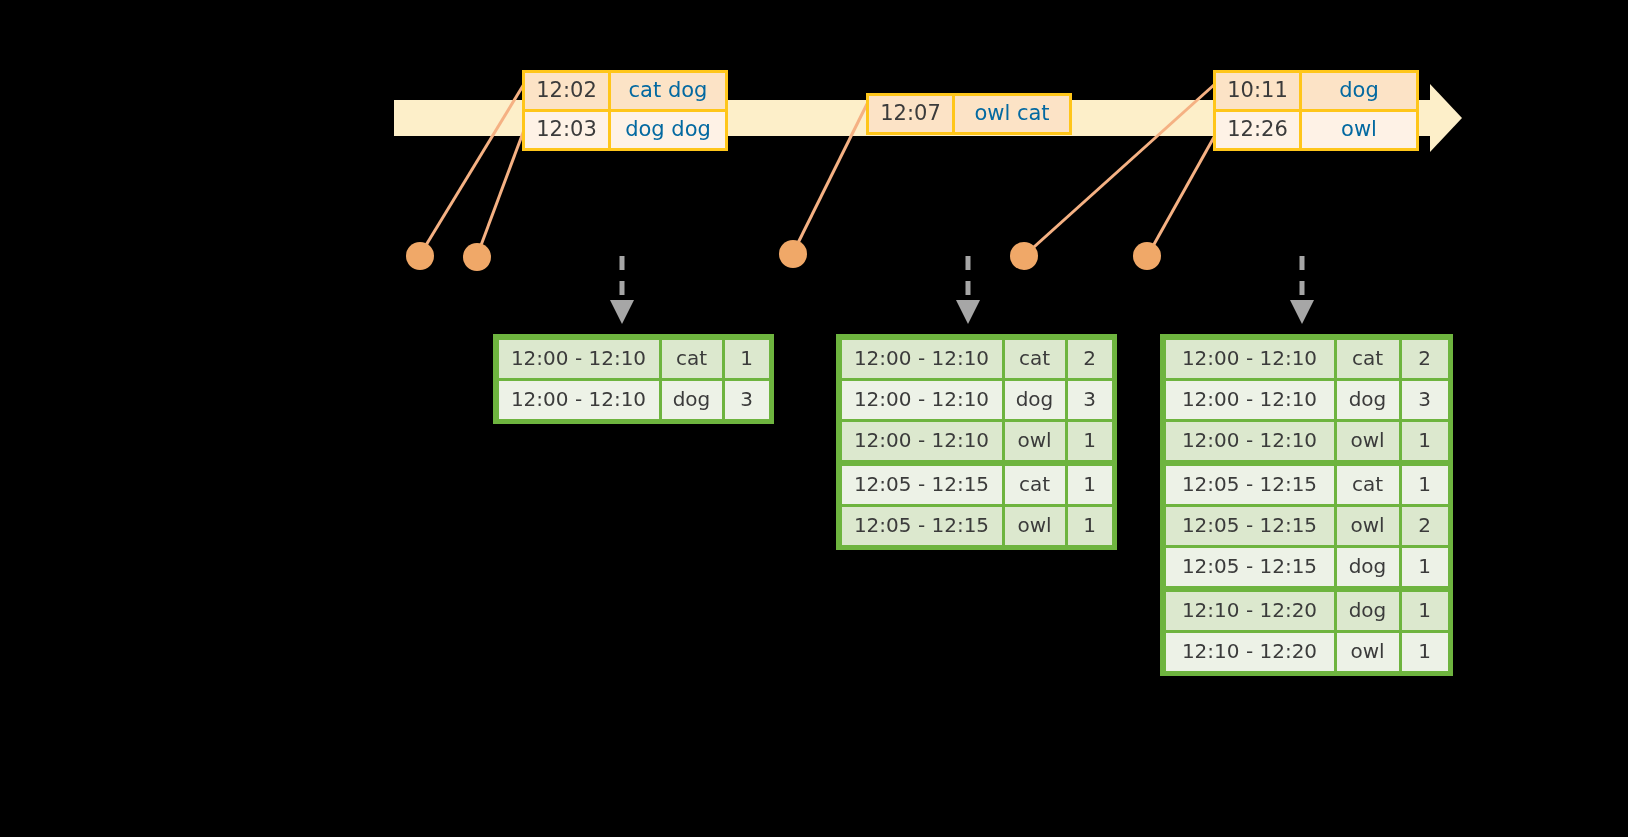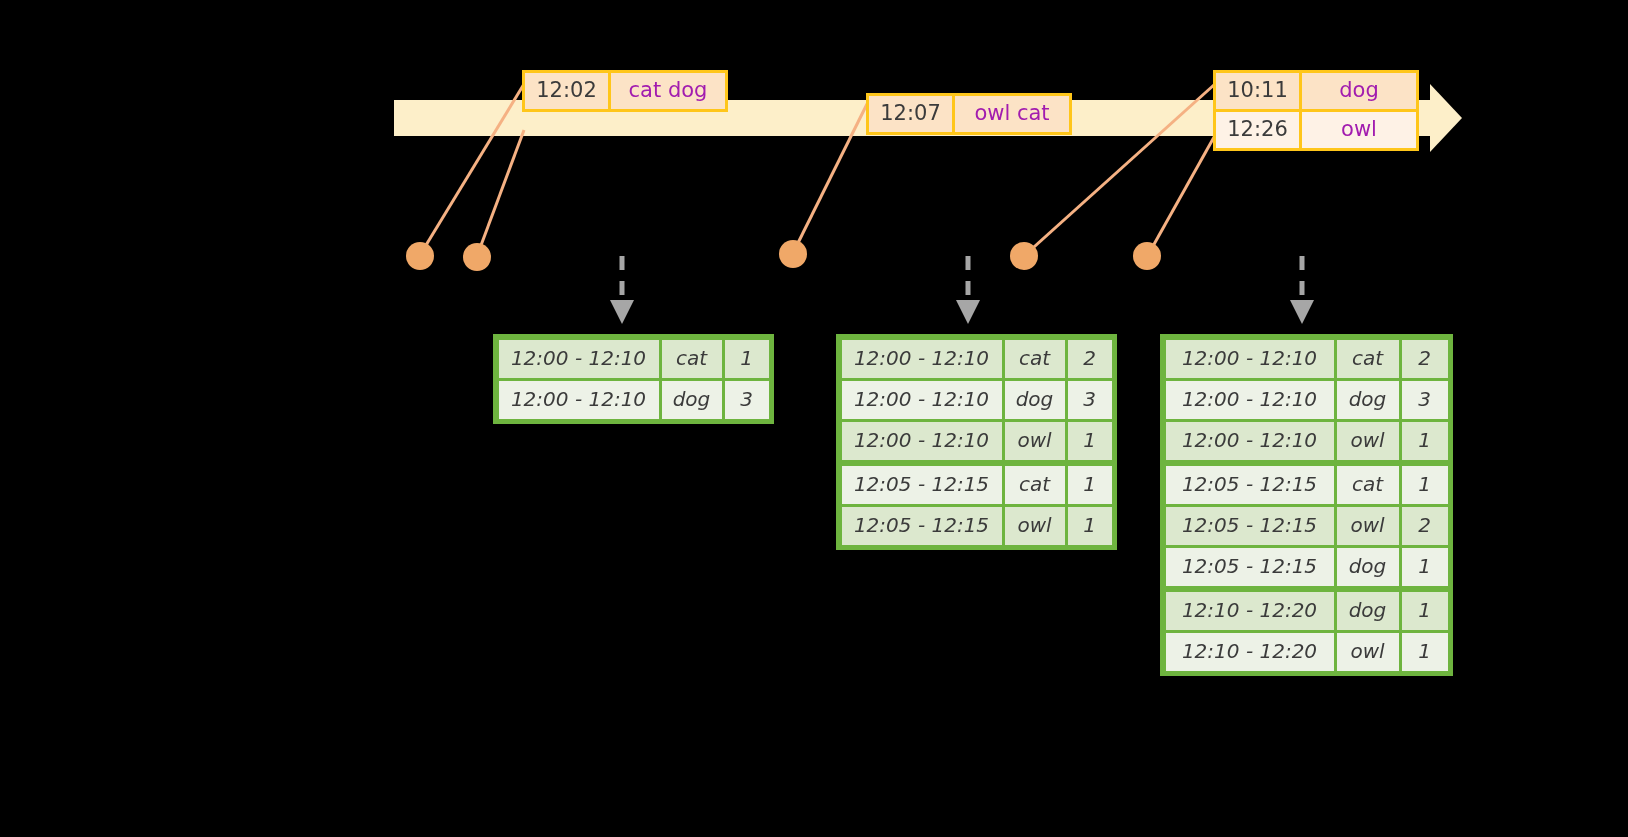--- a/index.html
+++ b/index.html
@@ -17,29 +17,29 @@
   .evt-row{display:flex;border-bottom:3px solid #FFC61A;}
   .evt-row:last-child{border-bottom:none;}
   .evt-time{
     width:86px;box-sizing:border-box;
     border-right:3px solid #FFC61A;
     text-align:center;font-size:21px;color:#3b3b3b;
     padding:7px 0 8px 0;line-height:1.0;
   }
   .evt-text{
     width:114px;box-sizing:border-box;
-    text-align:center;font-size:21px;color:#a21caf;
+    text-align:center;font-size:21px;color:#0369a1;
     padding:7px 0 8px 0;line-height:1.0;
   }
   .shade-a .evt-time,.shade-a .evt-text{background:#FCE3C6;}
   .shade-b .evt-time,.shade-b .evt-text{background:#FEF2E6;}
 
   
   .res-table{position:absolute;border:4px solid #6EB43F;box-sizing:border-box;background:#6EB43F;}
-  .res-row{display:flex;font-style:italic;}
+  .res-row{display:flex;}
   .res-cell{
     box-sizing:border-box;font-size:20px;color:#3b3b3b;
     text-align:center;padding:8px 0 9px 0;line-height:1.05;
     margin:1.5px;
   }
   .c-win{width:160px;}
   .c-word{width:60px;}
   .c-cnt{width:44px;}
   .row-a .res-cell{background:#DCE8CE;}
   .row-b .res-cell{background:#EDF2E7;}
@@ -92,20 +92,24 @@
         <polygon points="1290,288 1314,288 1302,312" stroke="none"></polygon>
       </g>
     </g>
   </svg>
 
   <div class="evt-group" style="left:522px;top:58px;">
     <div class="evt-row shade-a">
       <div class="evt-time">12:02</div>
       <div class="evt-text">cat dog</div>
     </div>
+    <div class="evt-row shade-b">
+      <div class="evt-time">12:03</div>
+      <div class="evt-text">dog dog</div>
+    </div>
   </div>
 
   <div class="evt-group" style="left:866px;top:81px;">
     <div class="evt-row shade-a">
       <div class="evt-time">12:07</div>
       <div class="evt-text">owl cat</div>
     </div>
   </div>
 
   <div class="evt-group" style="left:1213px;top:58px;">

